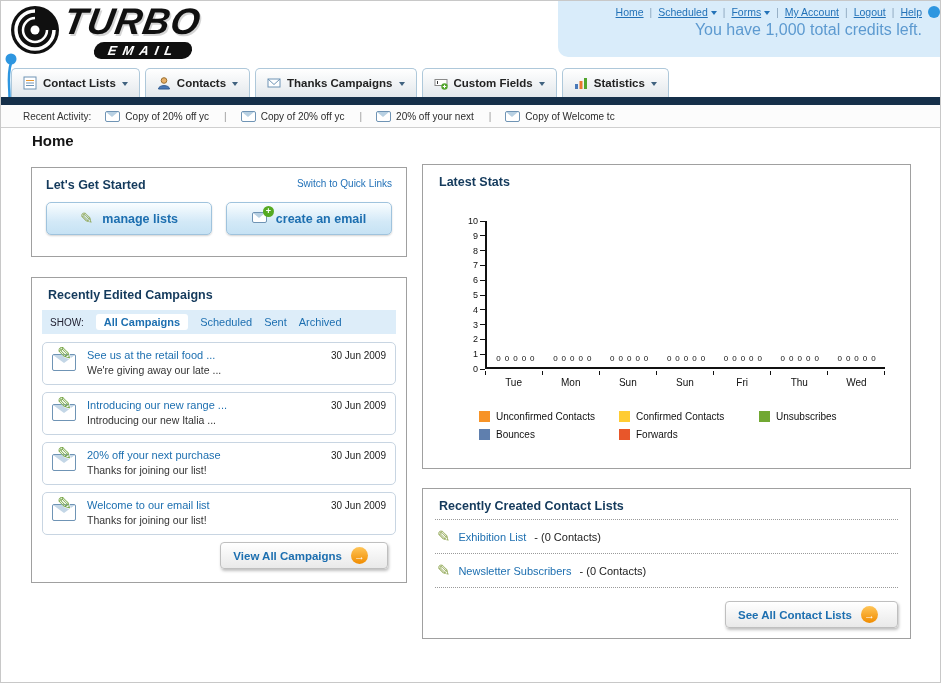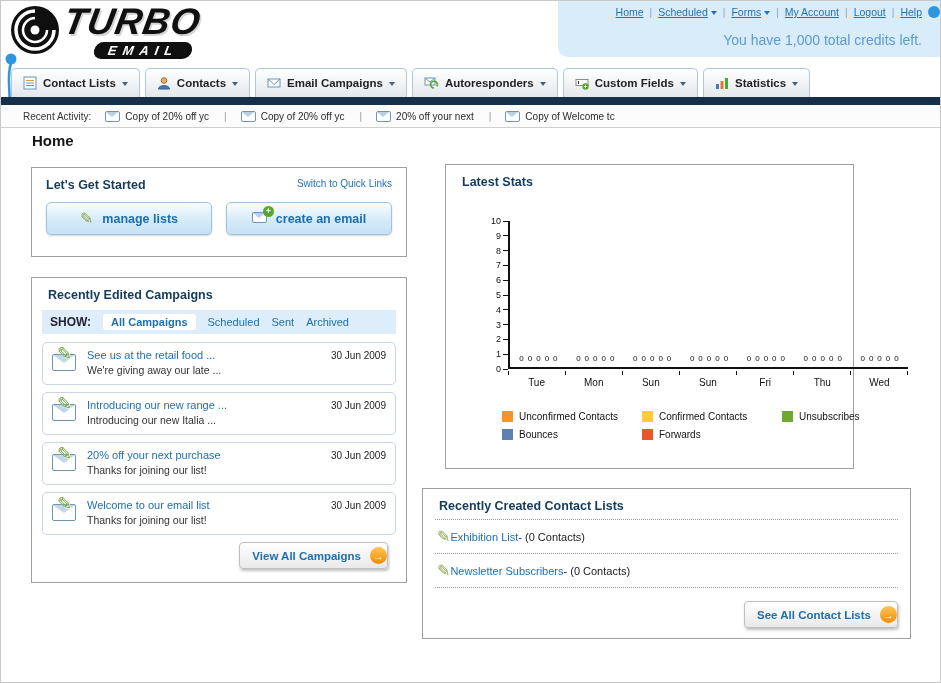--- a/index.html
+++ b/index.html
@@ -13,21 +13,21 @@
   .logo-turbo{font-style:italic;font-weight:bold;font-size:37px;line-height:36px;color:#101010;letter-spacing:1px;transform:skewX(-10deg);text-shadow:2px 2px 0 #d5d5d5}
   .logo-email{display:inline-block;background:#101010;color:#fff;font-style:italic;font-weight:bold;font-size:13px;letter-spacing:6px;padding:1px 14px;border-radius:9px;transform:skewX(-10deg);margin-left:30px;margin-top:2px}
   .swoosh{position:absolute;left:2px;top:52px}
   .topbox{position:absolute;top:0;right:0;width:382px;height:56px;background:#d9ecfa;border-radius:0 0 0 10px;padding:5px 18px 0 0;text-align:right}
   .top-links{font-size:10.5px;display:flex;justify-content:flex-end;align-items:center;gap:6px}
   .top-links a{color:#2372b8;text-decoration:underline;cursor:pointer;display:inline-flex;align-items:center;gap:3px}
   .sep::before{content:"|";color:#8aa4bc;font-size:10px;text-decoration:none}
   .caret{width:0;height:0;border:3.5px solid transparent;border-top:4.5px solid #40627f;margin-top:4px;display:inline-block}
   .caret.sm{border-width:3px;border-top-width:4px;border-top-color:#2372b8}
   .info-line{font-size:10px;color:#5d9ad0;margin-top:5px}
-  .info-line2{font-size:14px;color:#5d9ad0;margin-top:14px}
+  .info-line2{font-size:16px;color:#5d9ad0;margin-top:3px}
   .blue-dot{position:absolute;top:5px;right:0px;width:12px;height:12px;border-radius:50%;background:#2d96e0}
 
   
   .navbar{position:absolute;top:64px;left:0;width:100%;height:40px}
   .tabs{position:absolute;left:10px;bottom:8px;display:flex;gap:5px}
   .tab{display:flex;align-items:center;gap:6px;height:29px;padding:0 11px;border:1px solid #aec8da;border-bottom:none;border-radius:5px 5px 0 0;background:linear-gradient(#ffffff,#e3e8ec);cursor:pointer;font-size:11.5px;font-weight:bold;color:#222}
   .navbar-bar{position:absolute;bottom:0;left:0;width:100%;height:8px;background:#16304a}
 
   
   .activity{position:absolute;top:104px;left:0;width:100%;height:23px;background:#fcfcfc;border-bottom:1px solid #cfcfcf;display:flex;align-items:center;padding-left:22px;gap:14px;font-size:10px}
@@ -57,36 +57,36 @@
   .gs-buttons{display:flex;gap:14px;padding:6px 14px}
   .gs-btn{flex:1;height:33px;border:1px solid #9fc3dd;border-radius:5px;background:linear-gradient(#f9fdff,#d3e9f7 60%,#c6e2f4);display:flex;align-items:center;justify-content:center;gap:9px;color:#1d6fb0;font-weight:bold;font-size:12.5px;cursor:pointer;box-shadow:0 1px 2px rgba(0,0,0,.18)}
   .mail-plus{position:relative;display:inline-block}
   .plus-badge{position:absolute;right:-7px;top:-6px;width:11px;height:11px;border-radius:50%;background:#55aa22;color:#fff;font-size:9px;line-height:11px;text-align:center;font-weight:bold}
   .plus-badge::before{content:"+"}
 
   
   #panel-campaigns{left:30px;top:276px;width:376px;height:306px}
   .camp-title{padding:10px 16px 6px}
   .filterbar{margin:2px 10px 8px;background:#ddedf9;padding:4px 8px;display:flex;align-items:center;gap:12px;font-size:11px}
-  .show-label{font-size:12px;font-weight:bold;color:#223}
+  .show-label{font-size:10px;font-weight:normal;color:#223}
   .filter{color:#1d6fb0;cursor:pointer}
   .filter.active{background:#fff;padding:2px 8px;border-radius:3px;font-weight:bold}
   .camp-rows{padding:0 10px}
   .camp-row{position:relative;border:1px solid #c8d5e2;border-radius:5px;margin-bottom:7px;padding:6px 8px 6px 44px;min-height:43px}
   .camp-icon{position:absolute;left:9px;top:11px}
   .camp-title-link{font-size:11px;color:#1d6fb0;cursor:pointer}
   .camp-sub{font-size:10.5px;color:#333;margin-top:3px}
   .camp-date{position:absolute;right:9px;top:7px;font-size:10px;color:#222}
   .viewall-row{display:flex;justify-content:flex-end;padding-right:18px;margin-top:6px}
-  .go-btn{display:inline-flex;align-items:center;gap:9px;border:1px solid #bfbfbf;border-radius:4px;background:linear-gradient(#ffffff,#e9e9e9);padding:4px 0 4px 12px;color:#1d6fb0;font-weight:bold;font-size:11.5px;cursor:pointer;box-shadow:1px 2px 3px rgba(0,0,0,.25)}
+  .go-btn{display:inline-flex;align-items:center;gap:9px;border:1px solid #bfbfbf;border-radius:4px;background:linear-gradient(#ffffff,#e9e9e9);padding:4px 19px 4px 12px;color:#1d6fb0;font-weight:bold;font-size:11.5px;cursor:pointer;box-shadow:1px 2px 3px rgba(0,0,0,.25)}
   .go-circle{width:17px;height:17px;border-radius:50%;background:linear-gradient(#ffc558,#f08c00);display:inline-flex;align-items:center;justify-content:center}
   .go-circle::after{content:"\2192";color:#fff;font-size:11px;font-weight:bold}
 
   
-  #panel-stats{left:444px;top:163px;width:409px;height:305px}
+  #panel-stats{left:421px;top:163px;width:489px;height:305px}
   .stats-title{padding:10px 16px 8px}
   .dropdown{margin:0 14px;height:21px;border:1px solid #8f8f8f;background:#fff;display:flex;align-items:center;justify-content:space-between;padding-left:8px;font-size:10.5px;color:#1a1a1a;cursor:pointer}
   .dd-btn{width:17px;height:19px;border-left:1px solid #aaa;background:linear-gradient(#fdfdfd,#dcdcdc);display:flex;align-items:center;justify-content:center}
   .dd-btn::after{content:"";border:3.5px solid transparent;border-top:5px solid #222;margin-top:4px}
   .chart{position:relative;margin:24px 8px 0 10px;height:178px}
   .yaxis{position:absolute;left:0;top:0;width:52px;height:148px}
   .ytick{position:absolute;right:0;display:flex;align-items:center;gap:2px;transform:translateY(-50%)}
   .yl{font-size:9px;color:#111}
   .ym{width:5px;height:1px;background:#111;display:inline-block}
   .plot{position:absolute;left:52px;top:0;width:400px;height:148px;border-left:2px solid #111;border-bottom:2px solid #111}
@@ -97,21 +97,21 @@
   .xlabels{position:absolute;left:52px;top:156px;width:400px;display:flex}
   .xlabel{flex:1;text-align:center;font-size:10px;color:#111}
   .legend{margin:12px 0 0 56px;display:grid;grid-template-columns:repeat(3,140px);row-gap:7px;font-size:10px;color:#111}
   .legend-item{display:flex;align-items:center;gap:6px}
   .swatch{width:11px;height:11px;display:inline-block;background:#ccc}
 
   
   #panel-lists{left:421px;top:487px;width:489px;height:151px}
   .lists-title{padding:10px 16px 6px}
   .dotted{border-bottom:1px dotted #9a9a9a;margin:0 12px}
-  .list-item{display:flex;align-items:center;padding:7px 14px;font-size:11px}
+  .list-item{display:flex;align-items:center;gap:8px;padding:7px 14px;font-size:11px}
   .list-name{color:#1d6fb0;cursor:pointer}
   .list-count{color:#222}
   .seeall-row{position:absolute;right:12px;bottom:10px}
 </style>
 </head>
 <body>
 
 <div id="app">
 
   <div class="header">
@@ -174,31 +174,21 @@
             <path d="M1.5 13 C1.5 8.5 12.5 8.5 12.5 13 Z" fill="#4a79b8" stroke="#2d5a92"></path>
           </svg>
         <span>Contacts</span>
         <span class="caret"></span>
       </div>
       <div class="tab">
         <svg width="14" height="14" viewBox="0 0 14 14">
             <rect x="1" y="3" width="12" height="8" fill="#fff" stroke="#6f94b5"></rect>
             <path d="M1 3 L7 8.5 L13 3" fill="none" stroke="#6f94b5"></path>
           </svg>
-        <span>Email Campaigns</span>
-        <span class="caret"></span>
-      </div>
-      <div class="tab">
-        <svg width="15" height="14" viewBox="0 0 15 14">
-            <rect x="1" y="2" width="10" height="7" fill="#fff" stroke="#6f94b5"></rect>
-            <path d="M1 2 L6 6 L11 2" fill="none" stroke="#6f94b5"></path>
-            <path d="M10 12 a3.4 3.4 0 1 1 3.4 -3.4" stroke="#52a52e" stroke-width="1.6" fill="none"></path>
-            <path d="M14.6 8.8 l-1.4 2.2 -1.4 -2.2 Z" fill="#52a52e"></path>
-          </svg>
-        <span>Autoresponders</span>
+        <span>Thanks Campaigns</span>
         <span class="caret"></span>
       </div>
       <div class="tab">
         <svg width="14" height="14" viewBox="0 0 14 14">
             <rect x="1" y="3.5" width="12" height="6" fill="#fff" stroke="#8a8a8a"></rect>
             <path d="M3.5 5 v3" stroke="#333"></path>
             <circle cx="10.5" cy="10.5" r="3.2" fill="#52a52e"></circle>
             <path d="M10.5 8.8 v3.4 M8.8 10.5 h3.4" stroke="#fff"></path>
           </svg>
         <span>Custom Fields</span>

